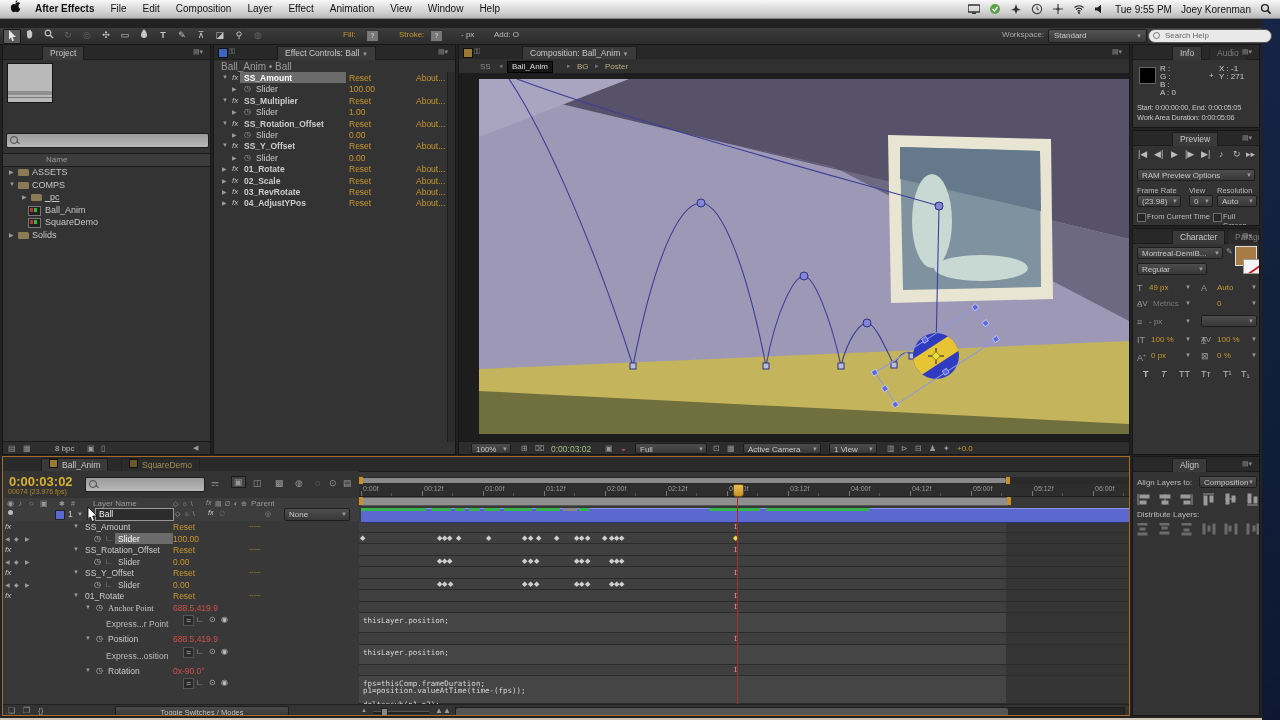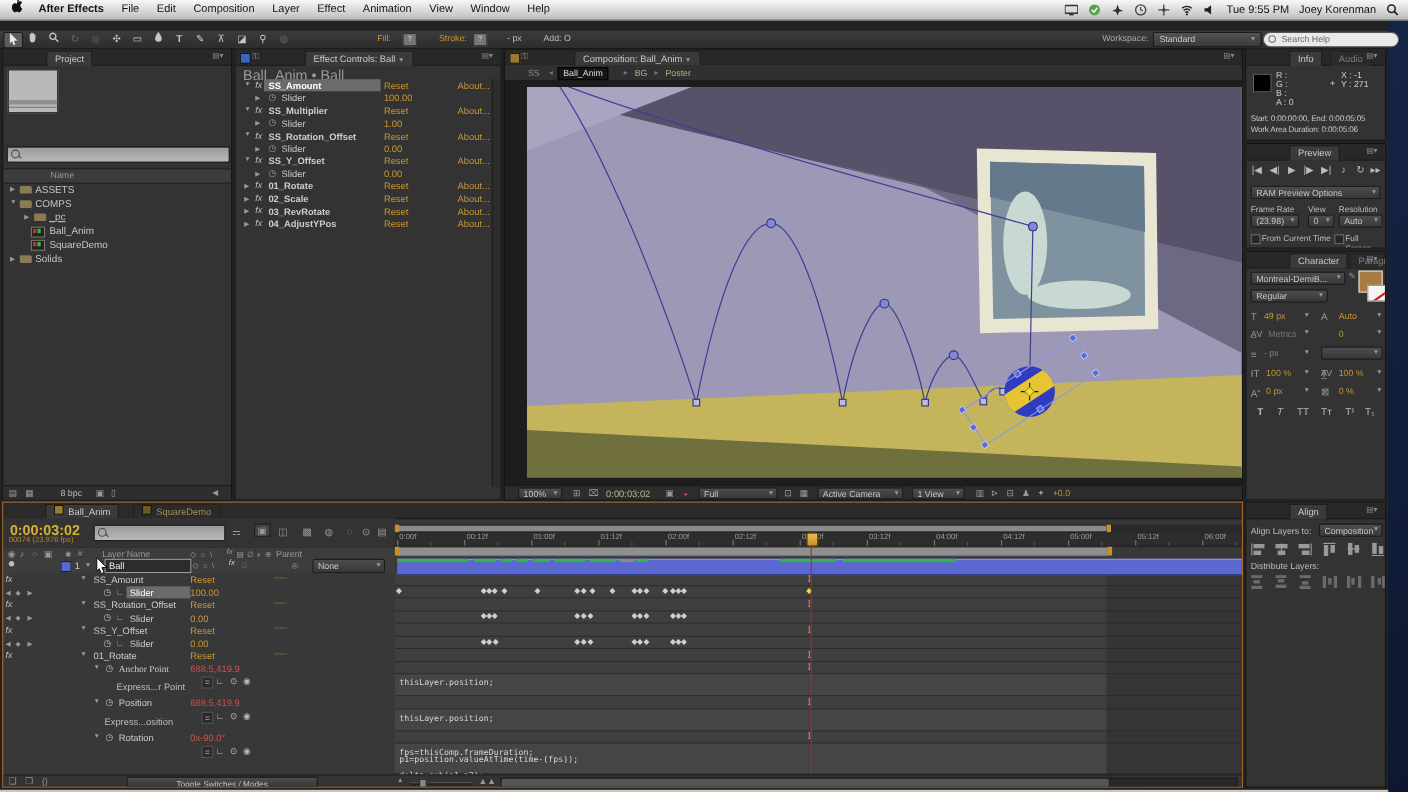--- a/index.html
+++ b/index.html
@@ -222,21 +222,21 @@
       </div>
     </div>
 
     <div class="panel" id="ec-panel" style="left:213px;top:26px;width:243px;height:411px;">
       <div class="tabbar">
         <span class="abs" style="left:4px;top:3px;width:8px;height:8px;background:#3a66c0;border:1px solid #111;"></span>
         <span class="icn" style="left:15px;top:2px;font-size:8px;">⚿</span>
         <span class="tab" style="left:27px;"><span>Effect Controls: Ball</span> <span style="font-size:6px;color:#999;">▼</span></span>
         <span class="panmenu">▤▾</span>
       </div>
-      <div class="abs" style="left:7px;top:16px;font-size:13px;color:#9a9a9a;">Ball_Anim • Ball</div>
+      <div class="abs" style="left:7px;top:16px;font-size:10px;color:#9a9a9a;">Ball_Anim • Ball</div>
       <div id="ec-rows">
           <div class="abs" style="left: 0px; top: 27px; width: 235px; height: 11.4px; font-size: 8.5px;">
             <div class="abs" style="left: 26px; top: 0px; width: 106px; height: 11px; background: rgb(107, 107, 107);"></div>
             <div class="abs" style="left: 8px; top: 2px; font-size: 6px; color: rgb(153, 153, 153);">▼</div>
             <div class="abs" style="left: 18px; top: 1px; font-style: italic; font-size: 8px; color: rgb(192, 192, 192);">fx</div>
             <div class="abs" style="left: 30px; top: 1px; color: rgb(255, 255, 255); font-weight: bold;">SS_Amount</div>
             <div class="abs val" style="left: 135px; top: 1px;">Reset</div>
             <div class="abs val" style="left: 202px; top: 1px;">About...</div>
           </div>
           <div class="abs" style="left: 0px; top: 38.4px; width: 235px; height: 11.4px; font-size: 8.5px;">
@@ -698,21 +698,21 @@
             <div class="abs" style="left: 206px; top: 2px; font-size: 8px; color: rgb(187, 187, 187);">⊙</div>
             <div class="abs" style="left: 218px; top: 2px; font-size: 8px; color: rgb(187, 187, 187);">◉</div>
           </div>
           <div class="abs" style="left: 0px; top: 176px; width: 356px; height: 11.5px; font-size: 8.5px;">
             <div class="abs" style="left: 82px; top: 2px; font-size: 6px; color: rgb(153, 153, 153);">▼</div>
             <div class="abs" style="left: 93px; top: 1px; font-size: 8px; color: rgb(187, 187, 187);">◷</div>
             <div class="abs" style="left: 105px; top: 1px; color: rgb(204, 204, 204);">Position</div>
             <div class="abs redv" style="left: 170px; top: 1px;">688.5,419.9</div>
           </div>
           <div class="abs" style="left: 0px; top: 187.5px; width: 356px; height: 20px; font-size: 8.5px;">
-            <div class="abs" style="left: 92px; top: 6px; color: rgb(187, 187, 187);">Express...osition</div>
+            <div class="abs" style="left: 103px; top: 6px; color: rgb(187, 187, 187);">Express...osition</div>
             <div class="abs" style="left: 180px; top: 2px; font-size: 8px; color: rgb(221, 221, 221); background: rgb(42, 42, 42); border: 1px solid rgb(85, 85, 85); width: 9px; height: 9px; text-align: center; line-height: 9px;">=</div>
             <div class="abs" style="left: 193px; top: 2px; font-size: 8px; color: rgb(187, 187, 187);">∟</div>
             <div class="abs" style="left: 206px; top: 2px; font-size: 8px; color: rgb(187, 187, 187);">⊙</div>
             <div class="abs" style="left: 218px; top: 2px; font-size: 8px; color: rgb(187, 187, 187);">◉</div>
           </div>
           <div class="abs" style="left: 0px; top: 207.5px; width: 356px; height: 11.5px; font-size: 8.5px;">
             <div class="abs" style="left: 82px; top: 2px; font-size: 6px; color: rgb(153, 153, 153);">▼</div>
             <div class="abs" style="left: 93px; top: 1px; font-size: 8px; color: rgb(187, 187, 187);">◷</div>
             <div class="abs" style="left: 105px; top: 1px; color: rgb(204, 204, 204);">Rotation</div>
             <div class="abs redv" style="left: 170px; top: 1px;">0x-90.0°</div>

